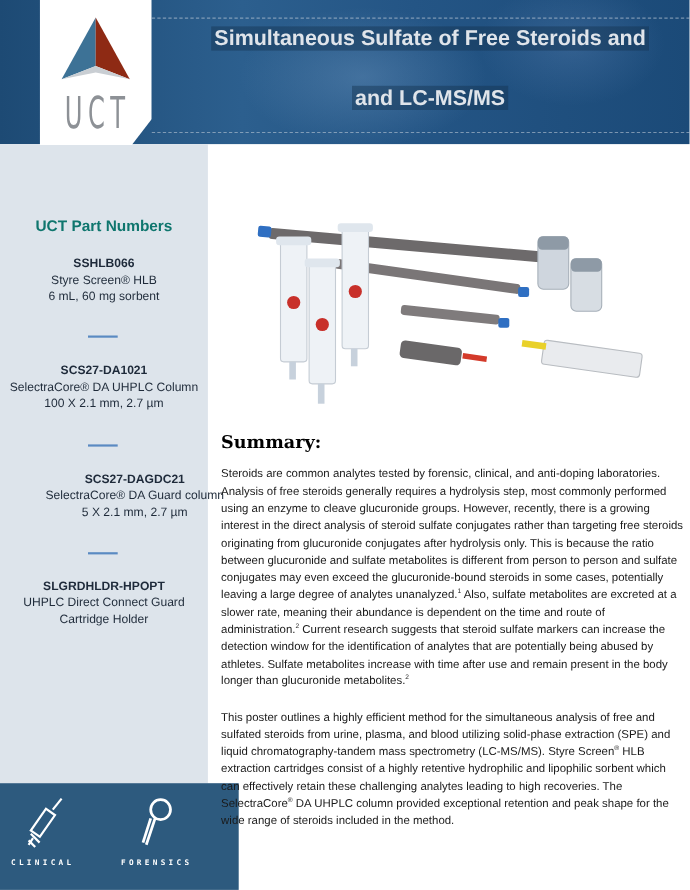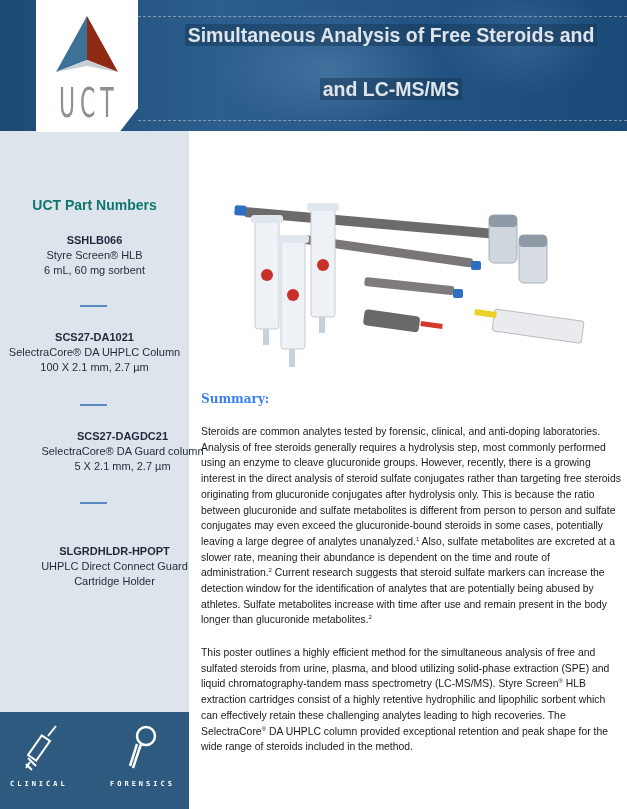--- a/index.html
+++ b/index.html
@@ -58,51 +58,52 @@
     color: #1f2b3a; font-size: 11px; line-height: 15px;
   }
   .part .code { font-weight: bold; color: #1e2a3a; }
   .sep {
     position: absolute; left: 80px; width: 27px; height: 2px; background: #5a8ac2;
   }
   
   .band {
     position: absolute; left: 0; top: 712px; width: 189px; height: 97px;
     background: #2d5a7e;
+    padding-left: 28px;
   }
   .band .ico { position: absolute; }
   .band .lbl {
     position: absolute; color: #ffffff; font-weight: bold; font-size: 7px;
     letter-spacing: 3px; font-family: "DejaVu Sans Mono", monospace;
   }
   
   .product {
     position: absolute; left: 215px; top: 185px; width: 400px; height: 200px;
   }
   
   .summary-heading {
     position: absolute; left: 201px; top: 392px;
     font-family: "DejaVu Serif", "Liberation Serif", serif; font-weight: bold;
-    color: #3b82f6; font-size: 12px; text-align: center;
+    color: #000000; font-size: 16px; text-align: center;
   }
   .para {
     position: absolute; left: 201px; width: 420px;
     font-size: 10.4px; line-height: 15.7px; color: #1a1a1a;
     text-align: left;
   }
   sup { font-size: 6px; line-height: 0; }
 </style>
 </head>
 <body>
 
 <div class="banner">
   <div class="dash-top"></div>
   <div class="dash-bot"></div>
   <div class="title">
-    <span>Simultaneous Analysis of Free Steroids and</span><br>
+    <span>Simultaneous Sulfate of Free Steroids and</span><br>
     <br>
     <span>and LC-MS/MS</span>
   </div>
 </div>
 
 <div class="sidebar"></div>
 
 <div class="logo-card">
   <svg width="66" height="62" viewBox="0 0 66 62">
     <polygon points="33,2 33,46 2,58" fill="#3d7296"></polygon>
@@ -128,21 +129,21 @@
 </div>
 <div class="sep" style="top:404px;"></div>
 
 <div class="part" style="top:429px;margin-left:28px;">
   <div class="code">SCS27-DAGDC21</div>
   <div>SelectraCore® DA Guard column</div>
   <div>5 X 2.1 mm, 2.7 µm</div>
 </div>
 <div class="sep" style="top:502px;"></div>
 
-<div class="part" style="top:544px;padding-left:20px;">
+<div class="part" style="top:526px;">
   <div class="code">SLGRDHLDR-HPOPT</div>
   <div>UHPLC Direct Connect Guard</div>
   <div>Cartridge Holder</div>
 </div>
 
 <div class="band">
   <svg class="ico" style="left:22px; top:12px;" width="36" height="50" viewBox="0 0 36 50">
     <g stroke="#ffffff" stroke-width="2" fill="none">
       <line x1="34" y1="2" x2="26" y2="12"></line>
       <rect x="12" y="12" width="10" height="24" transform="rotate(35 17 24)"></rect>

